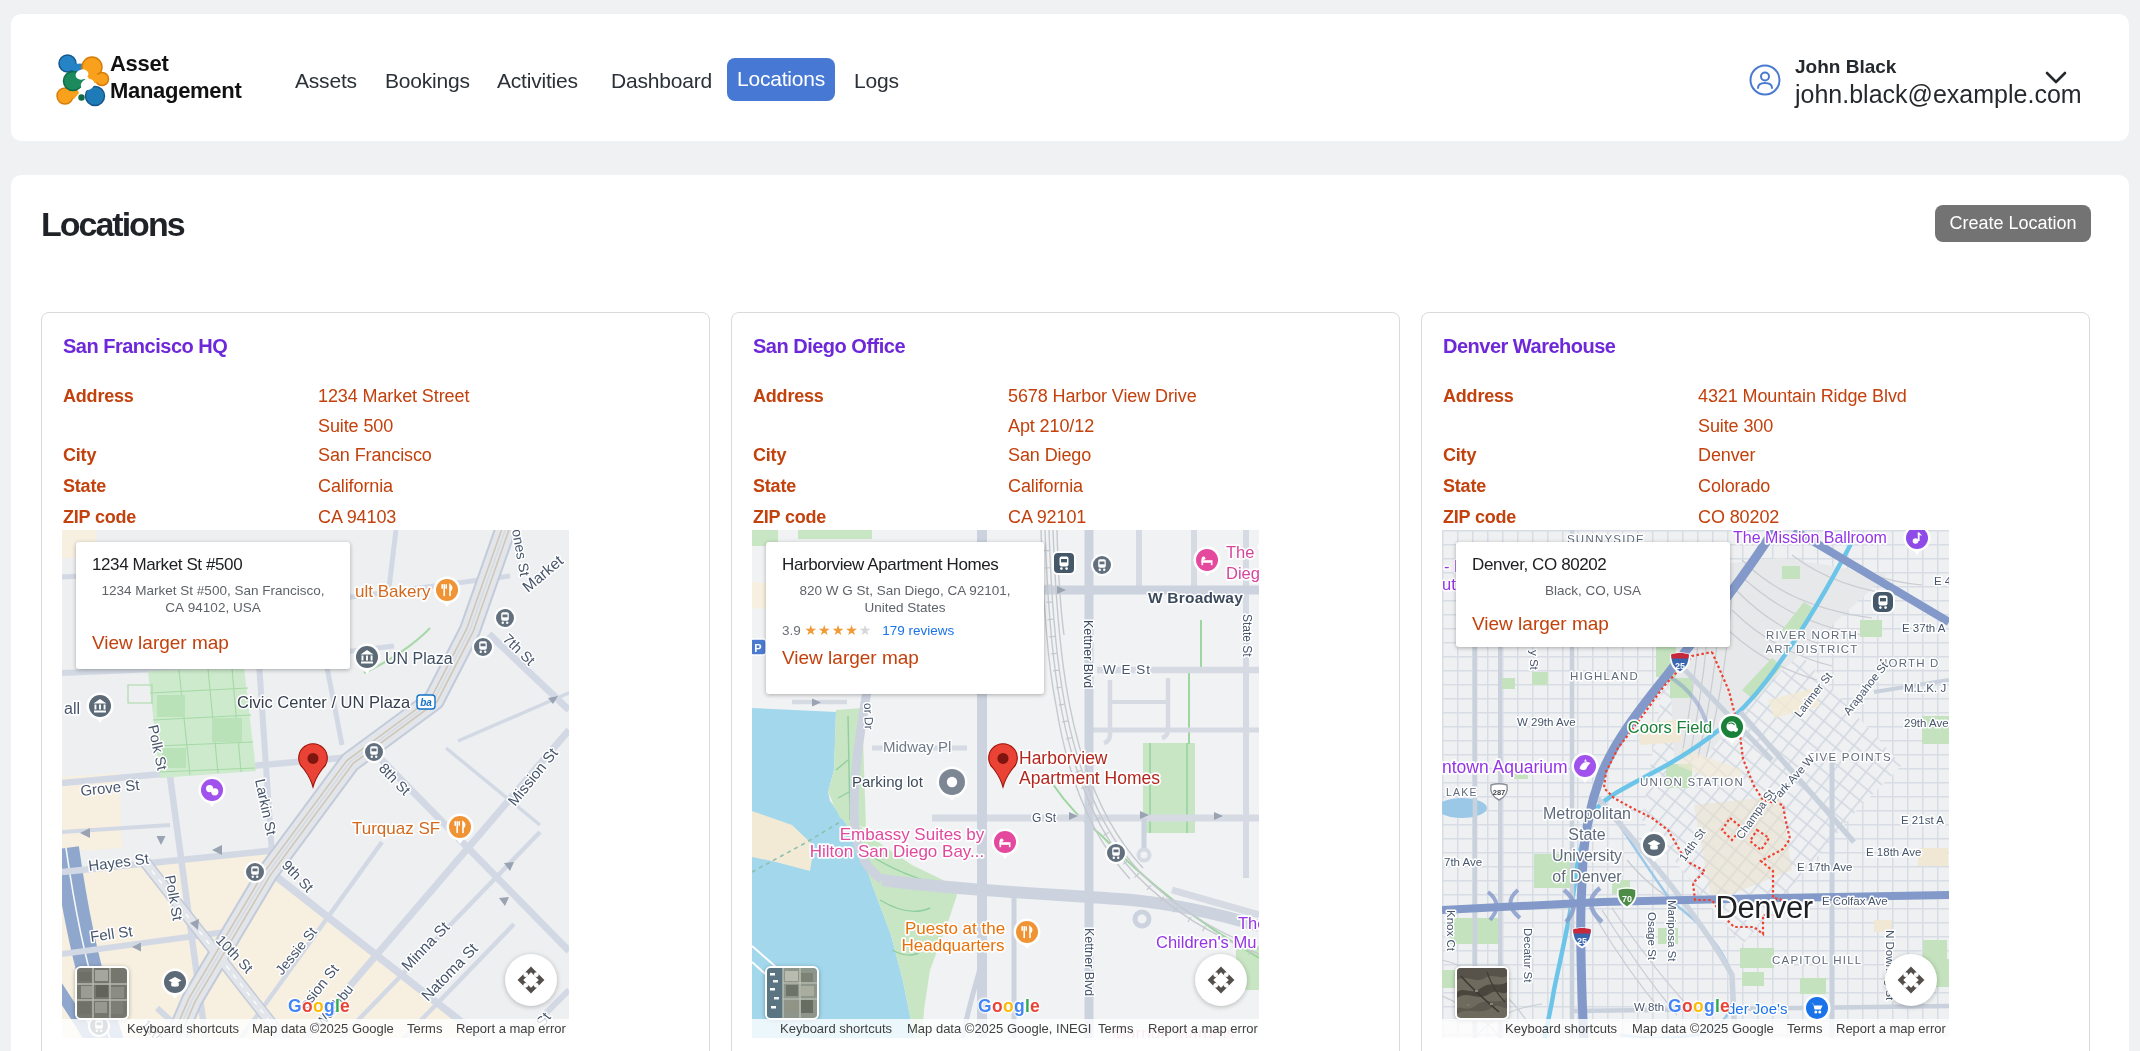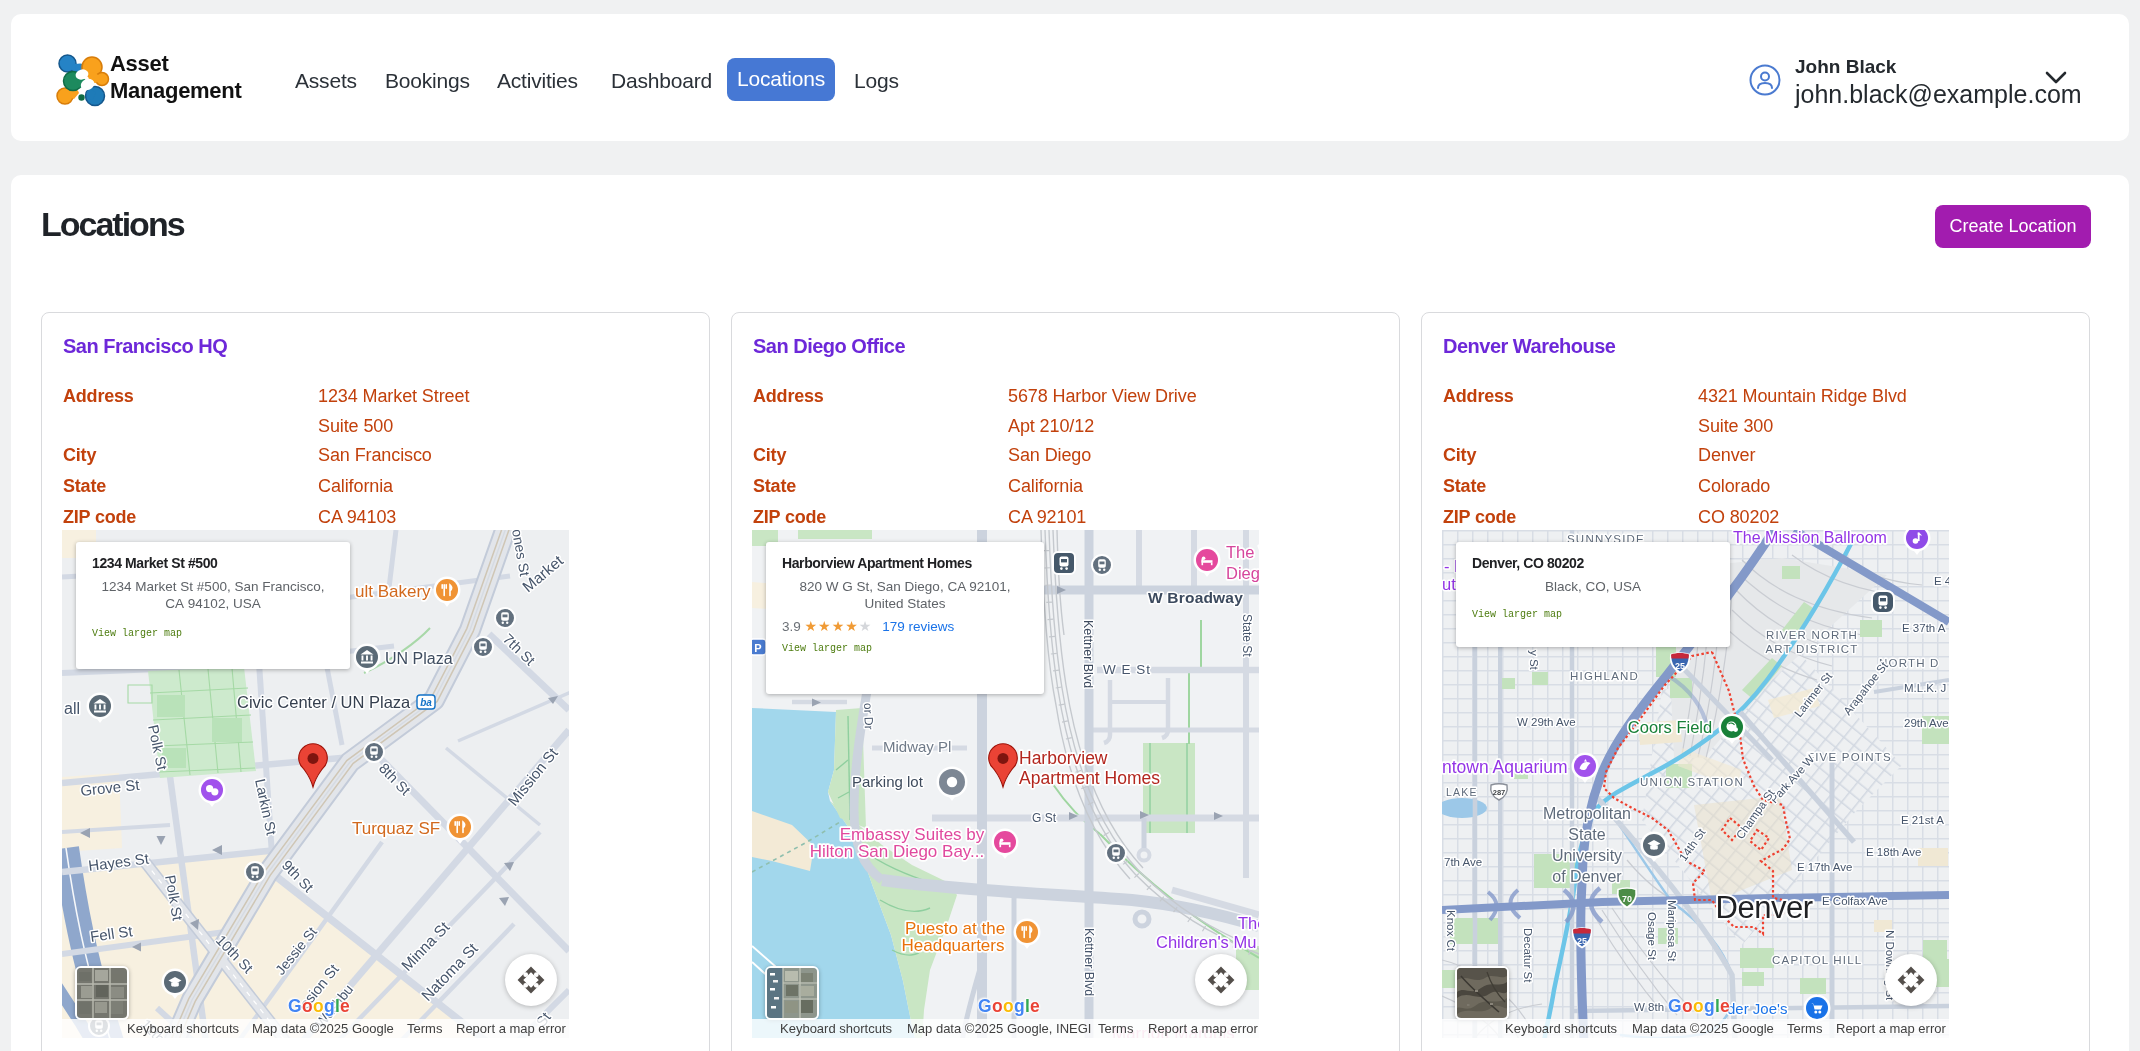--- a/index.html
+++ b/index.html
@@ -16,38 +16,38 @@
   text-align:center; line-height:41px; letter-spacing:-0.2px; }
 #avatar { position:absolute; left:1738px; top:50px; }
 #uname { position:absolute; left:1784px; top:42px; font-size:19px; font-weight:bold; color:#24292e; }
 #umail { position:absolute; left:1784px; top:66px; font-size:25px; color:#24292e; }
 #chev { position:absolute; left:2034px; top:57px; }
 #main { position:absolute; left:11px; top:175px; width:2118px; height:980px;
   background:#fff; border-radius:10px; }
 #h1 { position:absolute; left:30px; top:30px; font-size:34px; font-weight:bold;
   letter-spacing:-2px; color:#1f2328; }
 #sub { position:absolute; left:30px; top:81px; font-size:20px; letter-spacing:-0.2px; color:#24292e; }
-#create { position:absolute; left:1924px; top:30px; width:156px; height:43px;
-  background:#a21caf; border-radius:8px; color:#fff; font-size:18px;
+#create { position:absolute; left:1924px; top:30px; width:156px; height:37px;
+  background:#737373; border-radius:8px; color:#fff; font-size:18px;
   display:flex; align-items:center; justify-content:center; }
 .card { position:absolute; top:137px; width:669px; height:828px;
   border:1px solid #d9dadd; border-radius:8px; background:#fff; }
 .ct { position:absolute; left:21px; top:22px; font-size:20px; font-weight:bold;
   letter-spacing:-0.5px; color:#6d28d9; }
 .row { position:absolute; left:21px; font-size:18px; letter-spacing:-0.1px; color:#c2410c; line-height:30px; }
 .row b { letter-spacing:-0.2px; }
 .rv { position:absolute; left:214px; top:0; width:400px; line-height:30px;margin-left:41px; }
 .map { position:absolute; left:20px; top:217px; width:507px; height:508px;
   overflow:hidden; background:#edeff1; }
 .map svg.base { position:absolute; left:0; top:0; }
 .iw { position:absolute; background:#fff; border-radius:3px;
   box-shadow:0 1px 4px rgba(0,0,0,0.3); padding:13px 16px; z-index:5; }
-.iwt { font-size:14px; font-weight:bold; color:#202124; letter-spacing:-0.4px; white-space:nowrap; }
+.iwt { font-size:17px; font-weight:normal; color:#202124; letter-spacing:-0.4px; white-space:nowrap; }
 .iwa { margin-top:7px; font-size:13.5px; color:#5f6368; line-height:17px;text-align:center; }
-.iwl { margin-top:16px; font-size:10px; color:#4d7c0f;font-family:Liberation Mono, monospace; }
+.iwl { margin-top:16px; font-size:19px; color:#c2410c; }
 .gbar { position:absolute; left:0; bottom:0; width:507px; height:19px;
   background:rgba(255,255,255,0.8); z-index:6; font-size:13px; color:#404040; }
 .gbar span { position:absolute; top:2px; }
 .glogo { position:absolute; left:226px; top:466px; z-index:4; font-size:17.5px;
   font-weight:bold; letter-spacing:0.3px;
   text-shadow:0 0 2px #fff,0 0 2px #fff,0 0 3px #fff,1px 1px 2px #fff,-1px -1px 2px #fff; }
 .fsbtn { position:absolute; left:443px; top:424px; width:52px; height:52px;
   border-radius:50%; background:#fff; box-shadow:0 1px 5px rgba(0,0,0,0.25);
   z-index:4; display:flex; align-items:center; justify-content:center; }
 .sat { position:absolute; left:13px; top:436px; width:54px; height:54px;

